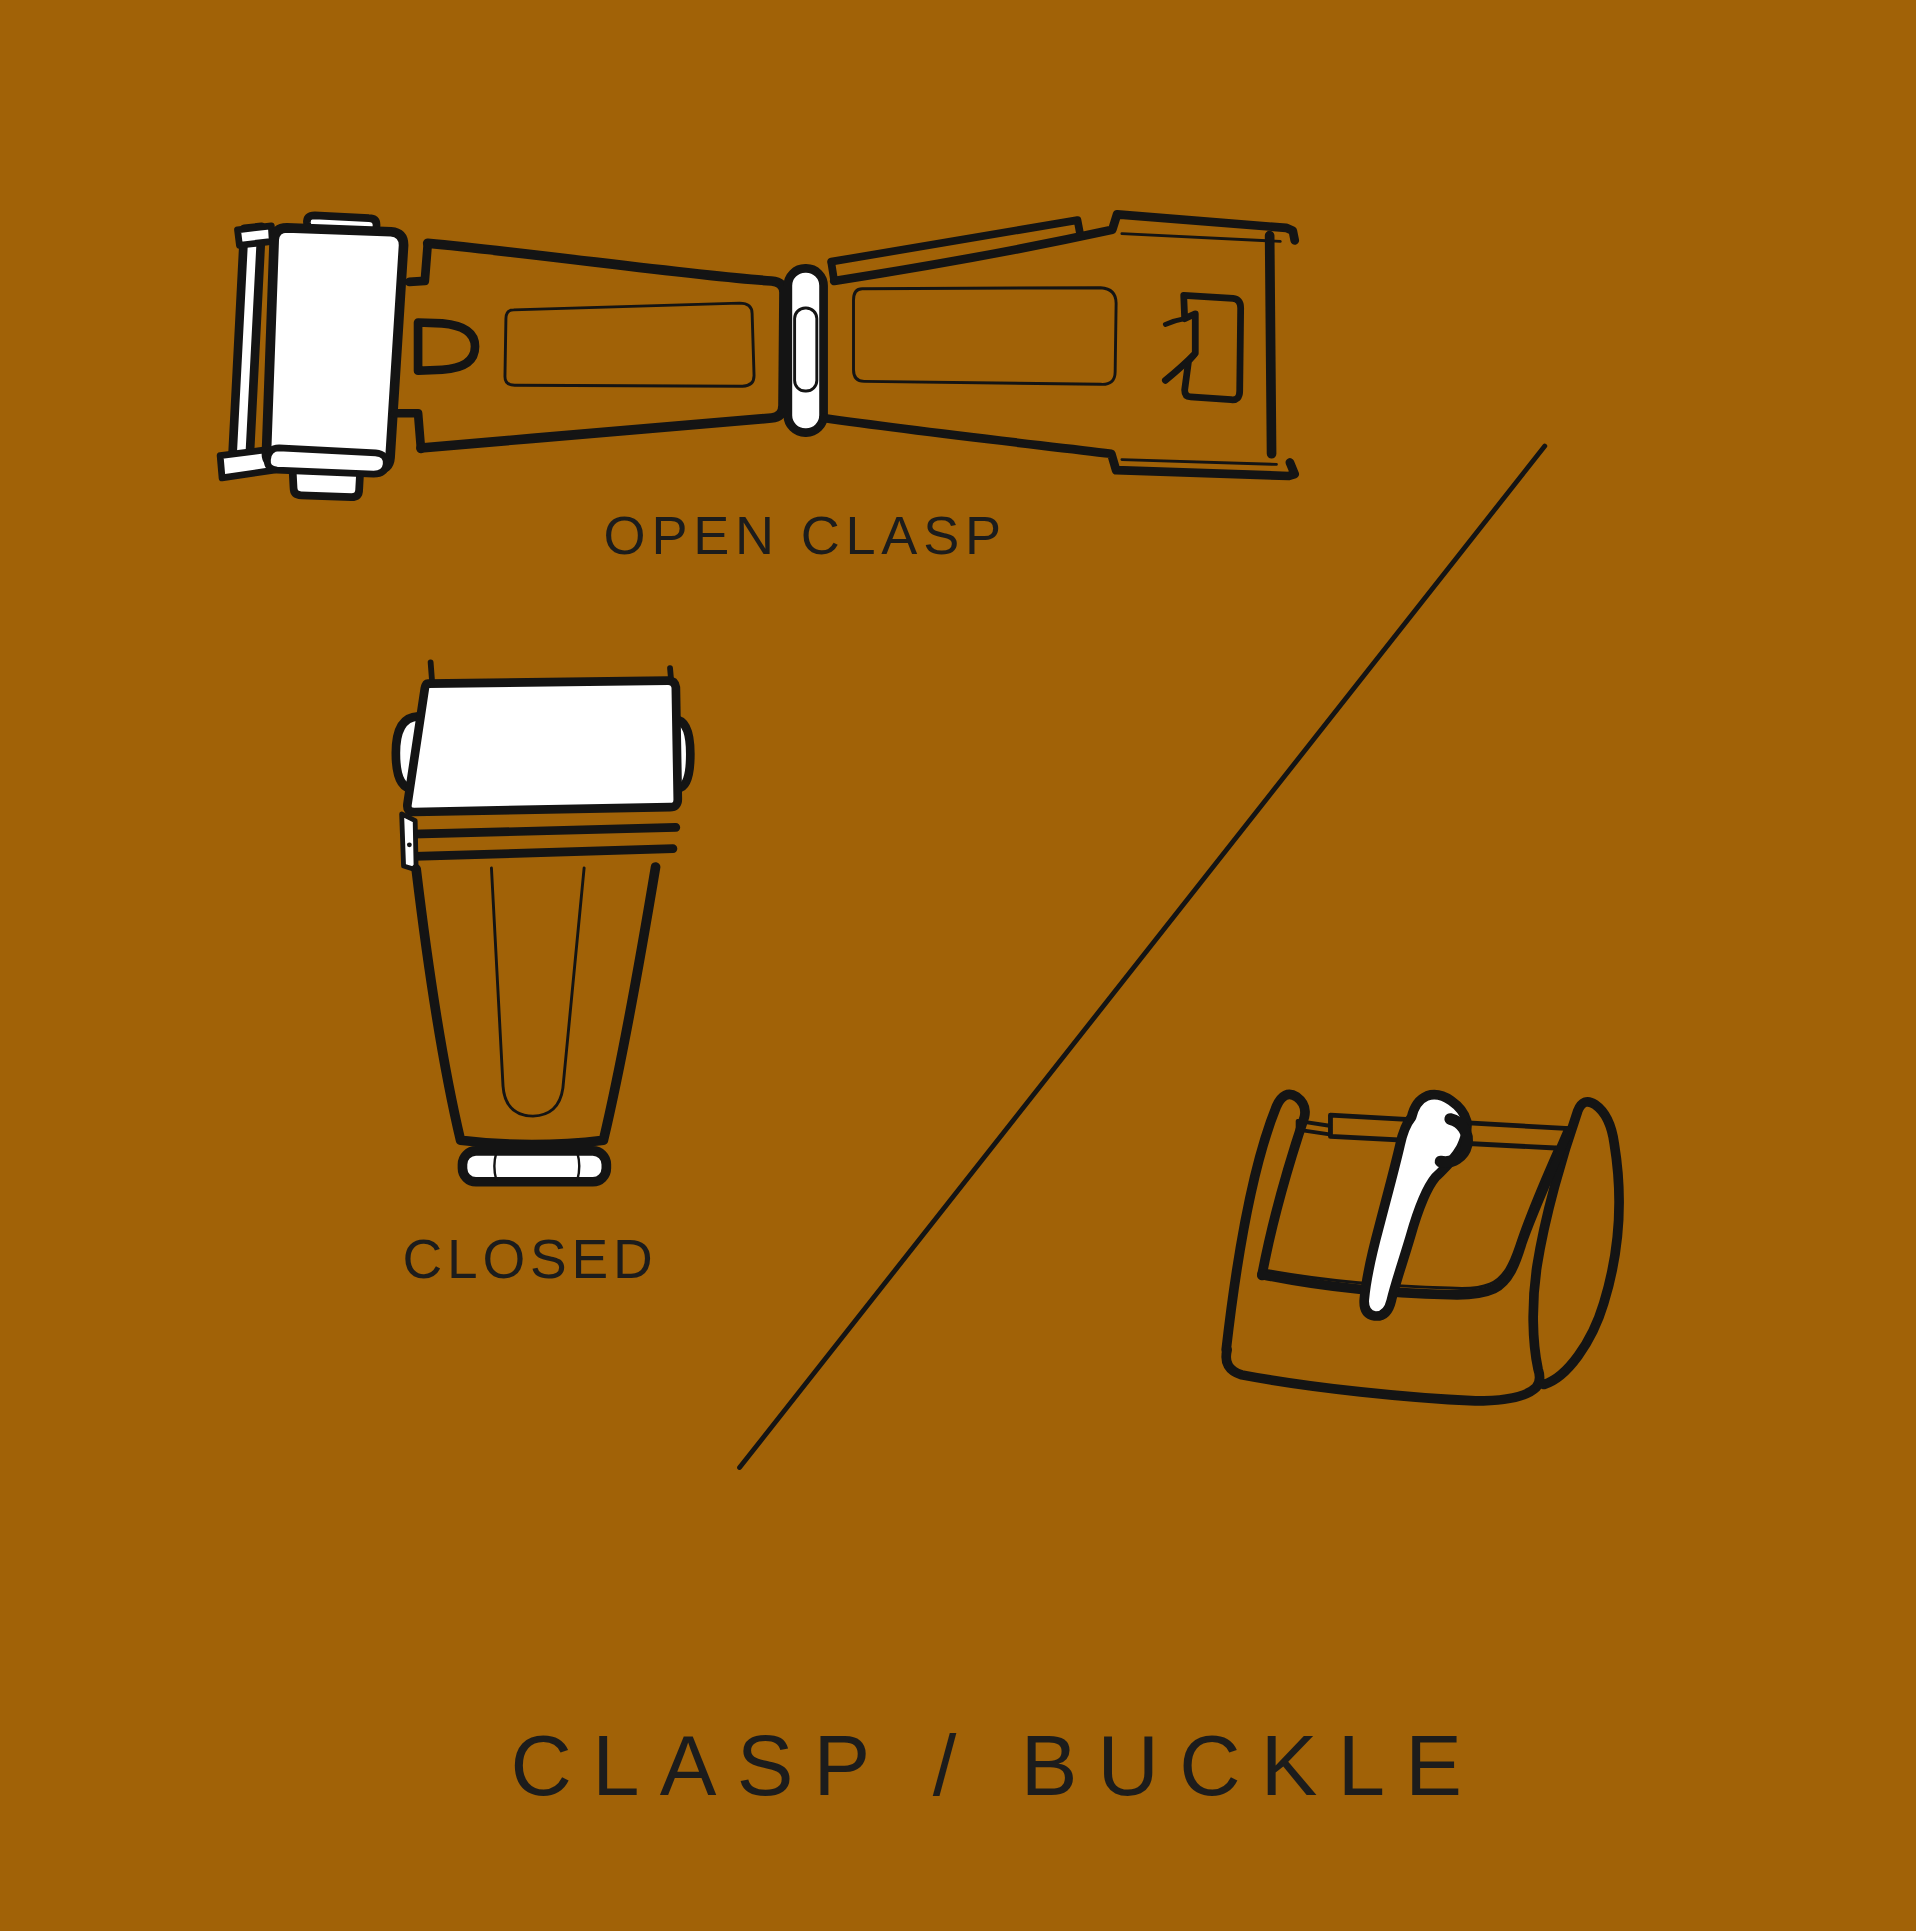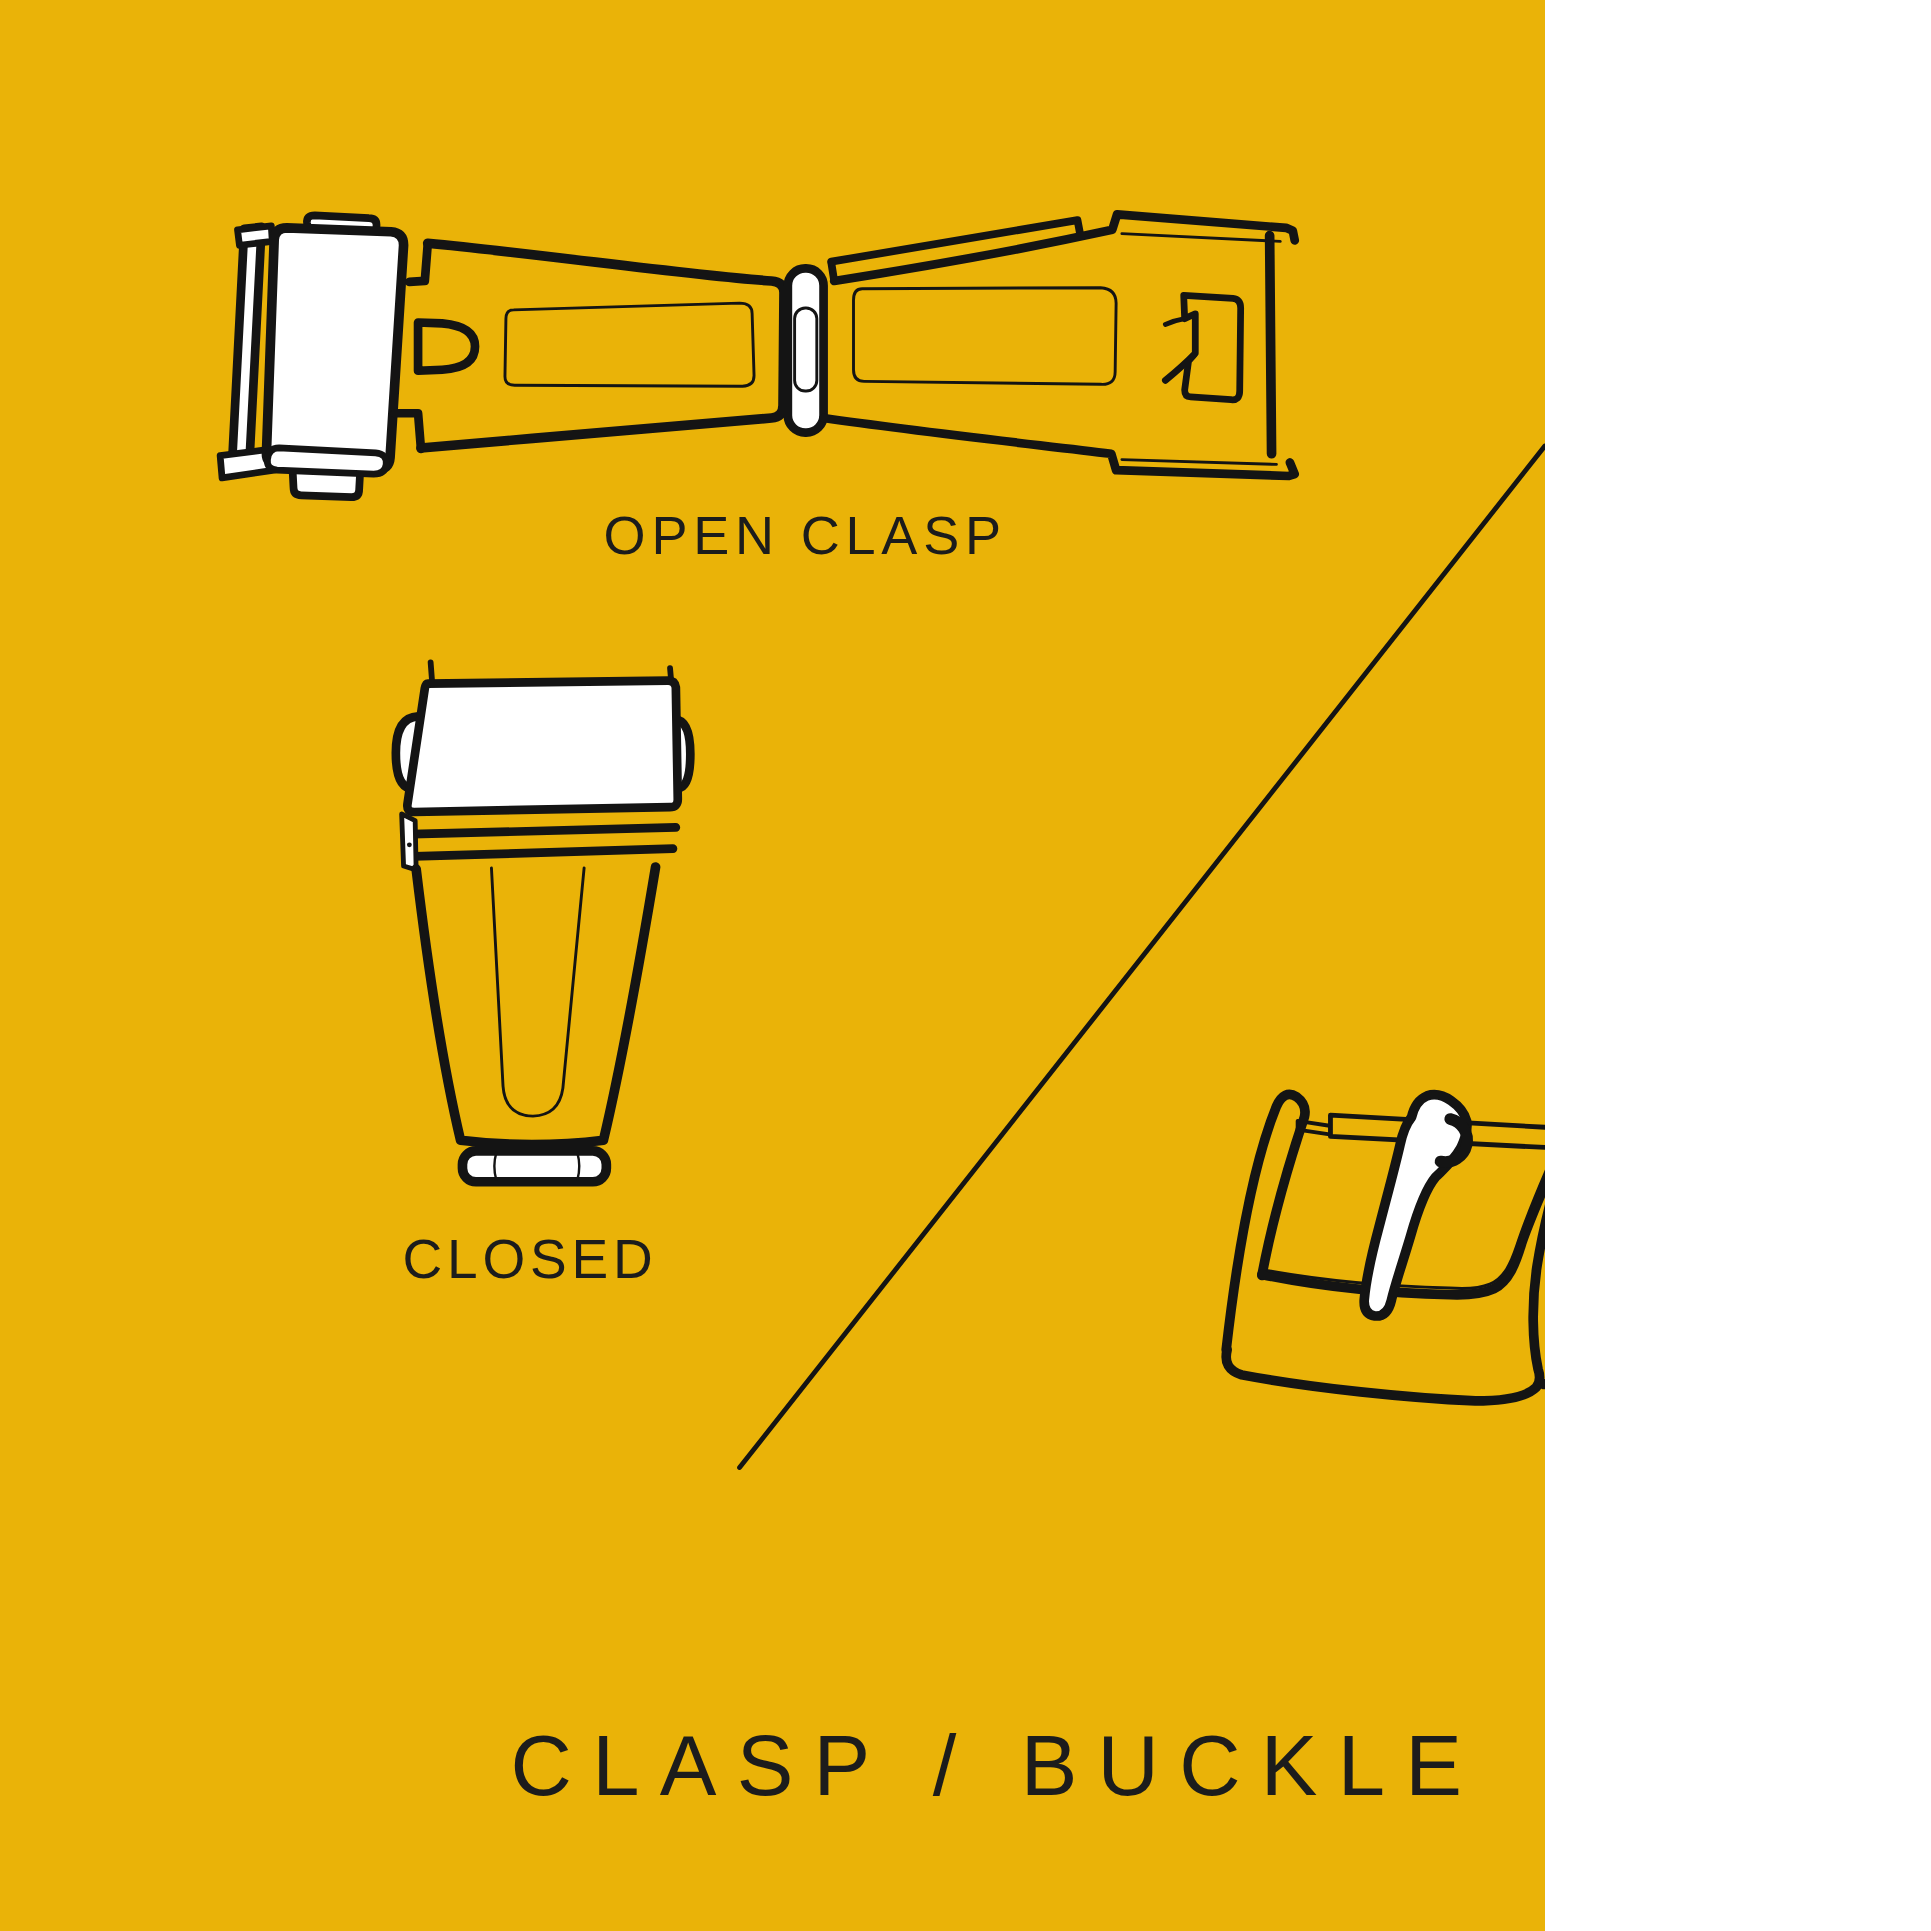--- a/index.html
+++ b/index.html
@@ -1,16 +1,16 @@
 <!DOCTYPE html>
 <html><head>
 <meta charset="utf-8">
 <style>
   html,body{margin:0;padding:0;background:#ffffff;}
-  #page{width:1545px;height:1931px;position:relative;background:#eab308;overflow:hidden;}
+  #page{width:1916px;height:1931px;position:relative;background:#a16207;overflow:hidden;}
   svg{position:absolute;top:0;left:0;}
   text{font-family:"Liberation Sans",sans-serif;fill:#1c1c1c;}
 </style>
 </head>
 <body>
 <div id="page">
 <svg width="1931" height="1931" viewBox="0 0 2000 2000" fill="none" stroke-linecap="round" stroke-linejoin="round">
 
 <g stroke="#141414">
 

